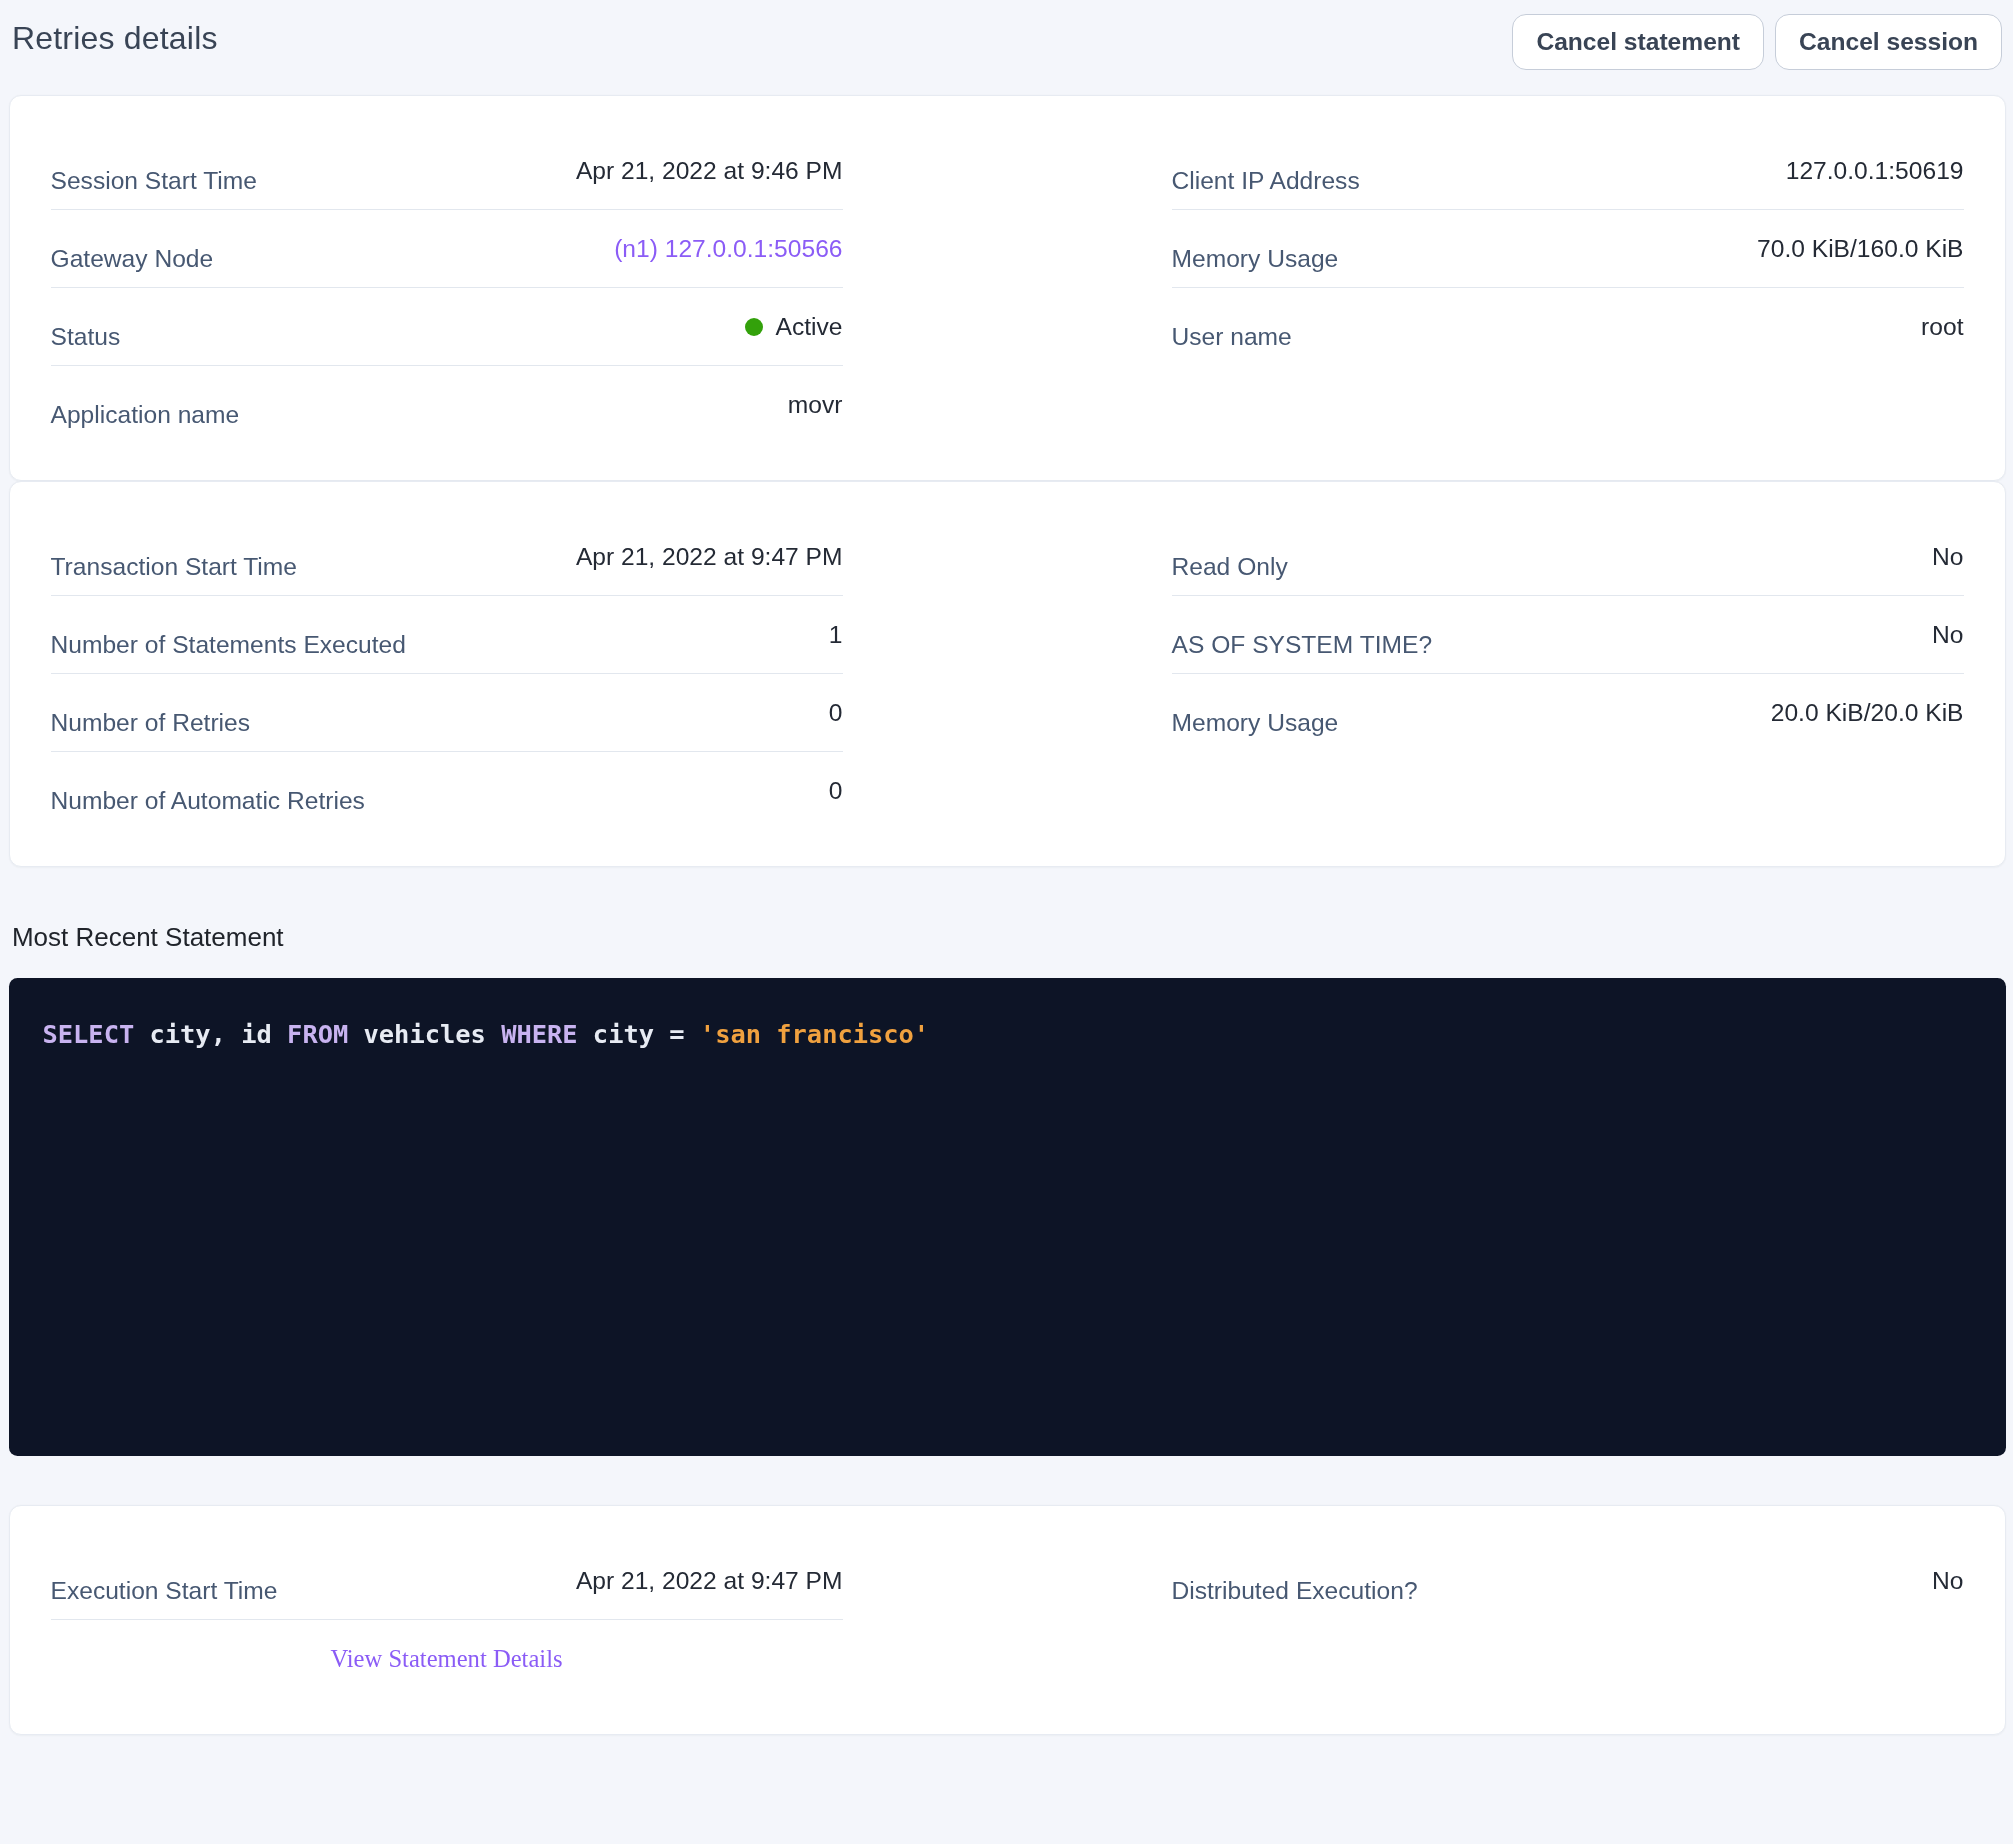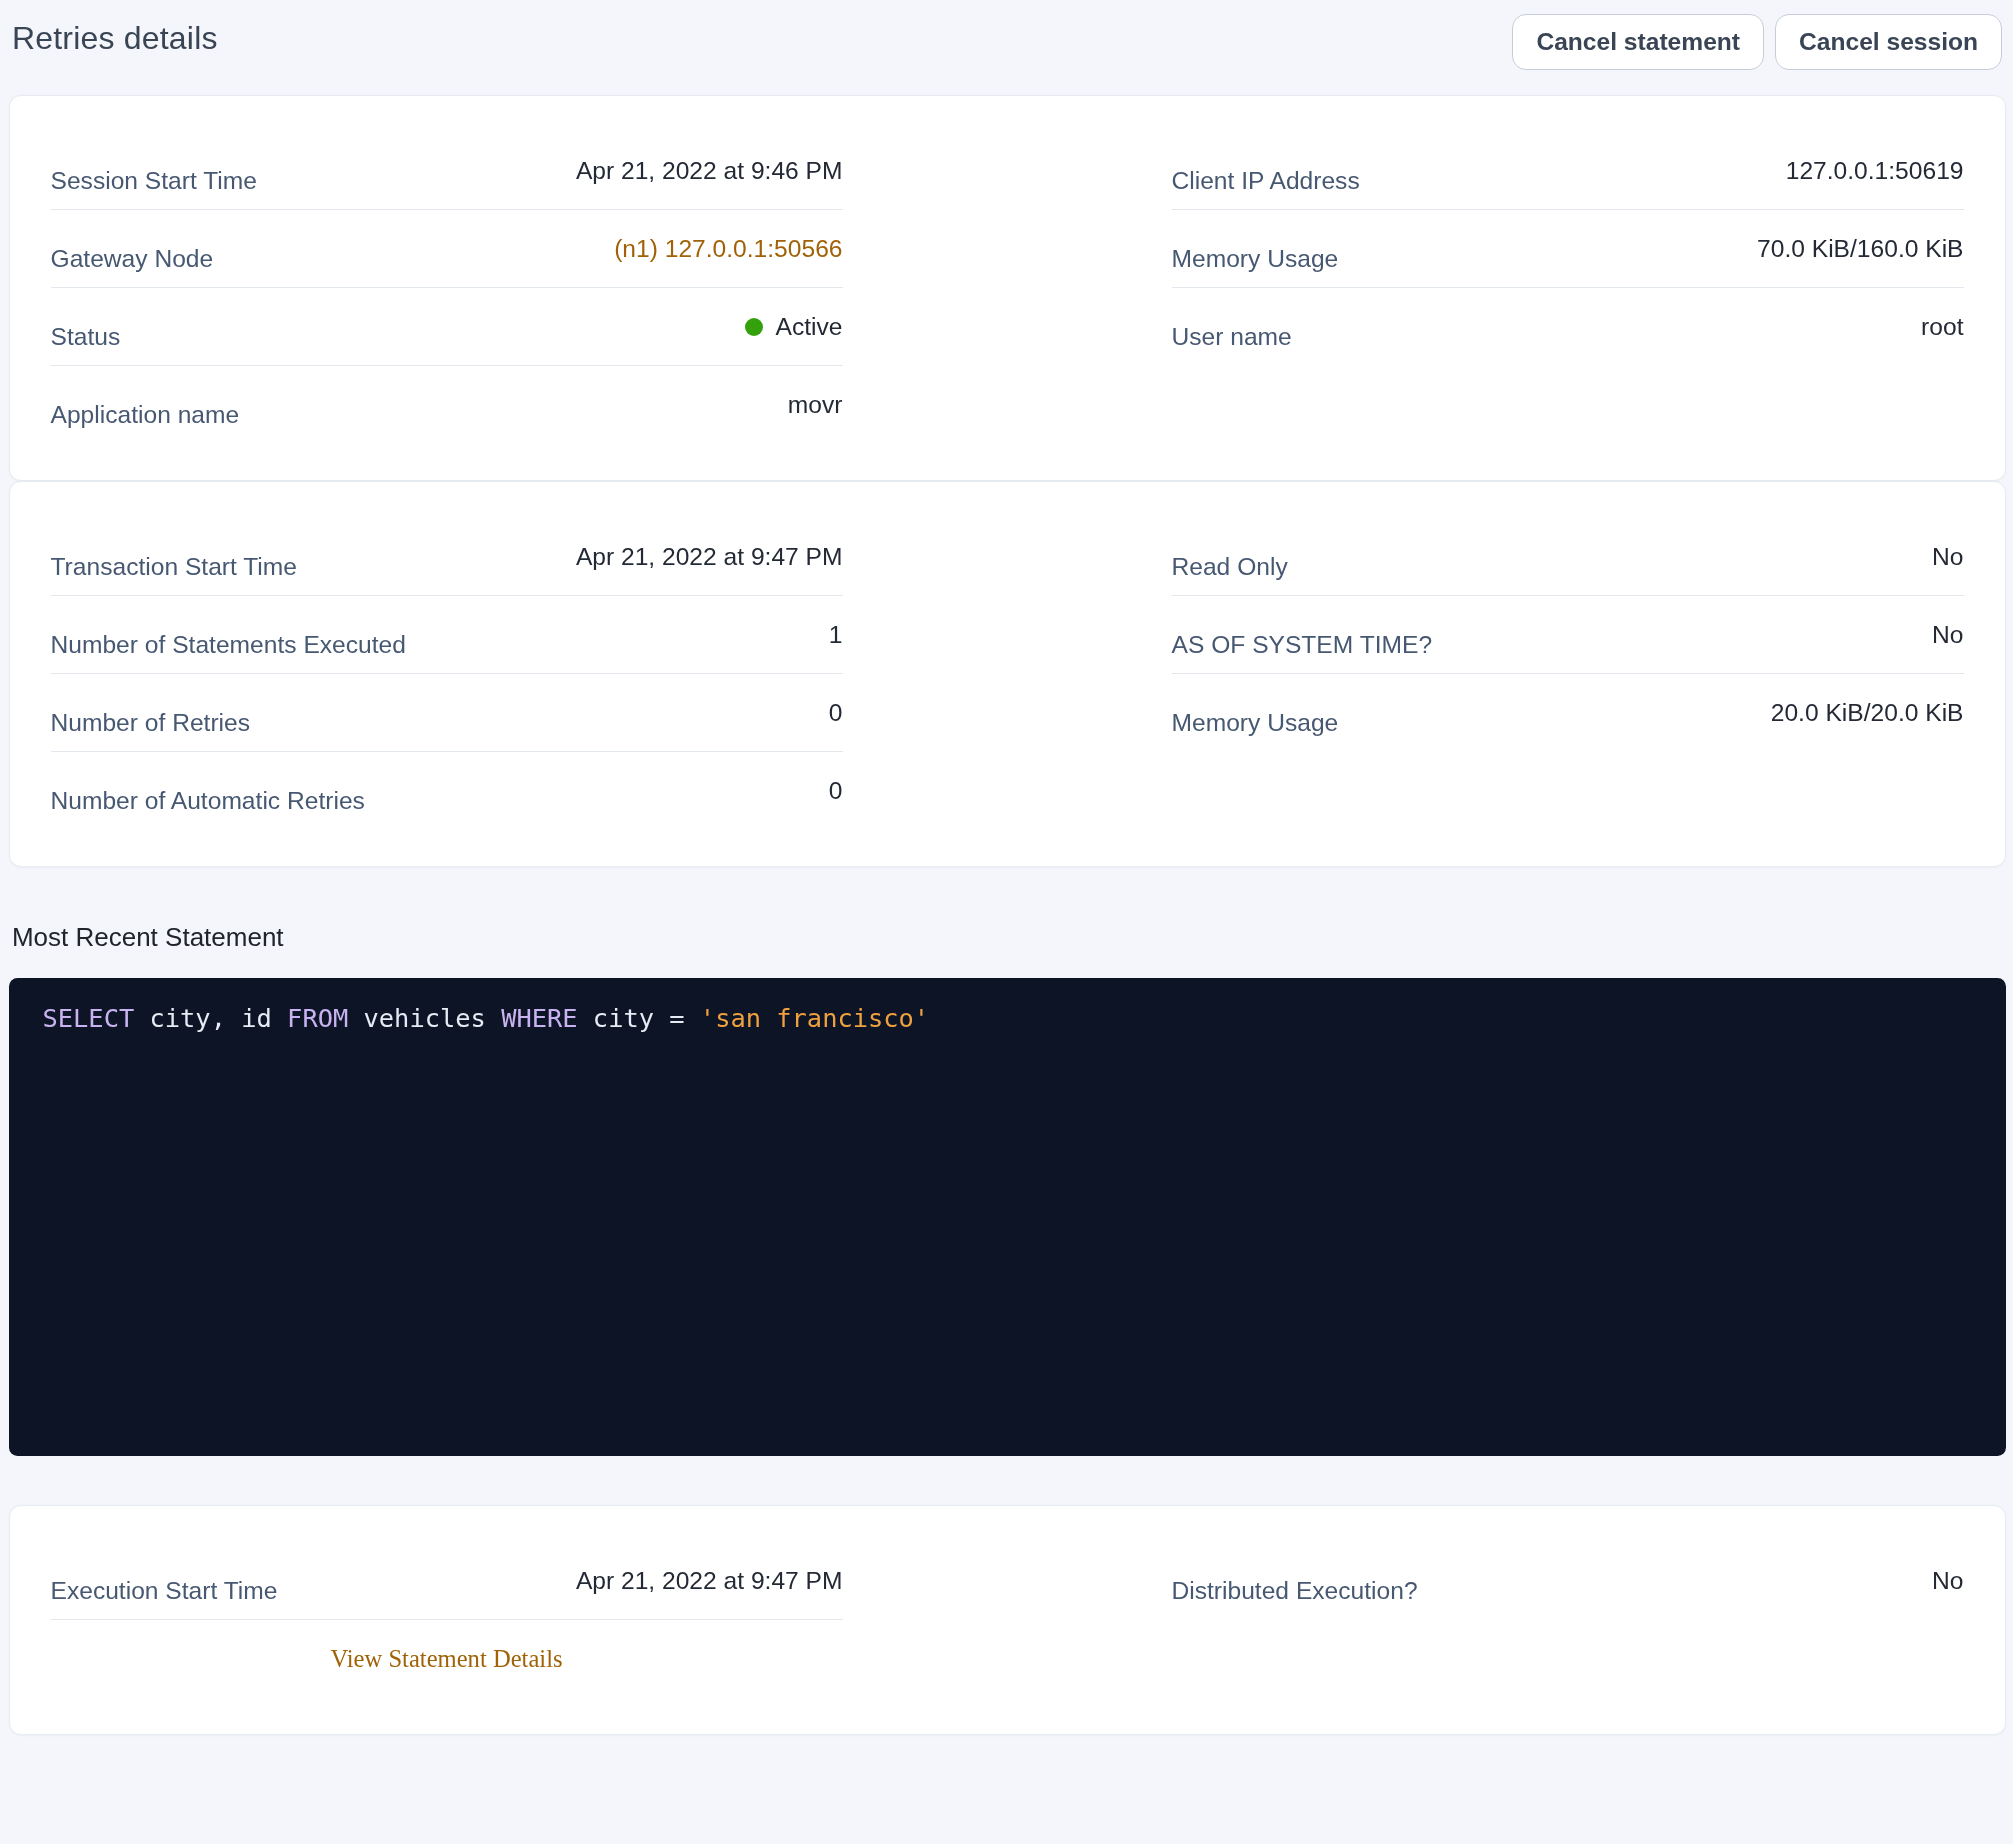--- a/index.html
+++ b/index.html
@@ -70,43 +70,43 @@
   .link-row { justify-content: center; font-family: Liberation Serif, serif; }
 
   .status-dot {
     width: 18px; height: 18px;
     border-radius: 50%;
     background: #33a10b;
     display: inline-block;
     flex: 0 0 auto;
   }
   a.blue-link {
-    color: #a16207;
+    color: #8b5cf6;
     text-decoration: none;
     font-size: 24.6px;
   }
 
   
   .section-heading {
     font-size: 26px;
     font-weight: 500;
     color: #20242b;
     margin: 54px 0 25.4px 3.4px;
     line-height: 32px;
   }
 
   
   .code-block {
     background: #0d1426;
     border-radius: 8.5px;
     height: 478px;
-    padding: 23px 34px;
+    padding: 39px 34px;
     font-family: "DejaVu Sans Mono", monospace;
     font-size: 25.4px;
-    font-weight: 400;
+    font-weight: 700;
     line-height: 34px;
     white-space: pre-wrap;
   }
   .tok-keyword { color: #c8b3f0; }
   .tok-plain   { color: #e7ebf3; }
   .tok-string  { color: #f0a13f; }
 </style>
 </head>
 <body>
 

